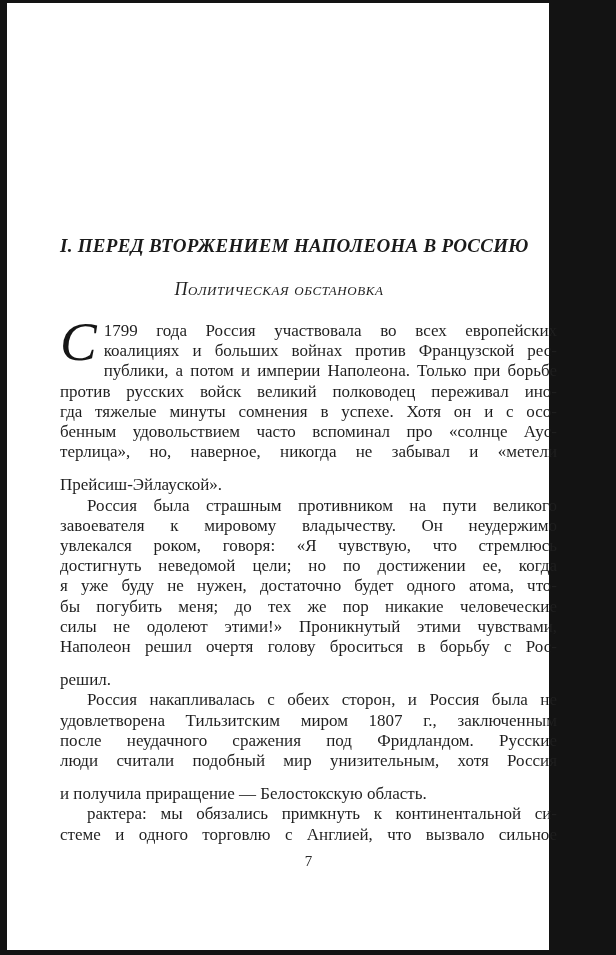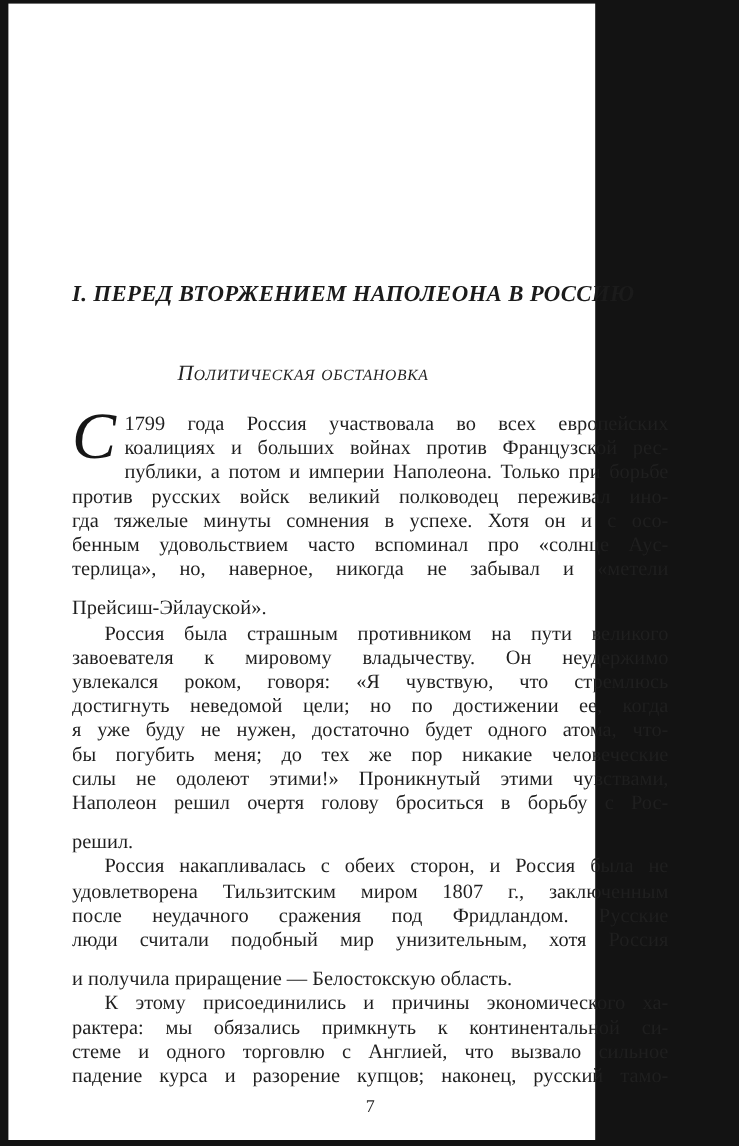--- a/index.html
+++ b/index.html
@@ -11,40 +11,40 @@
   }
   body {
     position: relative;
     background: #131313;
     font-family: "Liberation Serif", serif;
   }
   .page {
     position: absolute;
     left: 7px;
     top: 3px;
-    width: 489px;
+    width: 542px;
     height: 947px;
     background: #ffffff;
     box-sizing: border-box;
     padding: 0 51px 0 53px;
   }
   .chapter-title {
     margin-top: 231px;
     text-align: center;
     white-space: nowrap;
     font-family: "Liberation Serif", serif;
     font-weight: bold;
     font-style: italic;
     font-size: 19px;
     line-height: 24px;
     letter-spacing: 0.3px;
     color: #1b1b1b;
   }
   .section-subtitle {
-    margin-top: 42px;
+    margin-top: 20px;
     text-align: center;
     white-space: nowrap;
     font-family: "Liberation Serif", serif;
     font-style: italic;
     font-variant: small-caps;
     font-size: 18px;
     line-height: 22px;
     letter-spacing: 0.6px;
     color: #222222;
   }
@@ -114,20 +114,18 @@
         <div class="line last-short">решил.</div>
       </div>
       <div class="para indent">
         <div class="line">Россия накапливалась с обеих сторон, и Россия была не</div>
         <div class="line">удовлетворена Тильзитским миром 1807 г., заключенным</div>
         <div class="line">после неудачного сражения под Фридландом. Русские</div>
         <div class="line">люди считали подобный мир унизительным, хотя Россия</div>
         <div class="line last-short">и получила приращение — Белостокскую область.</div>
       </div>
       <div class="para indent">
-        <div class="line">К этому присоединились и причины экономического ха-</div>
         <div class="line">рактера: мы обязались примкнуть к континентальной си-</div>
         <div class="line">стеме и одного торговлю с Англией, что вызвало сильное</div>
-        <div class="line">падение курса и разорение купцов; наконец, русский тамо-</div>
       </div>
     </div>
   <div class="page-number">7</div>
 </div>
 
 </body></html>

